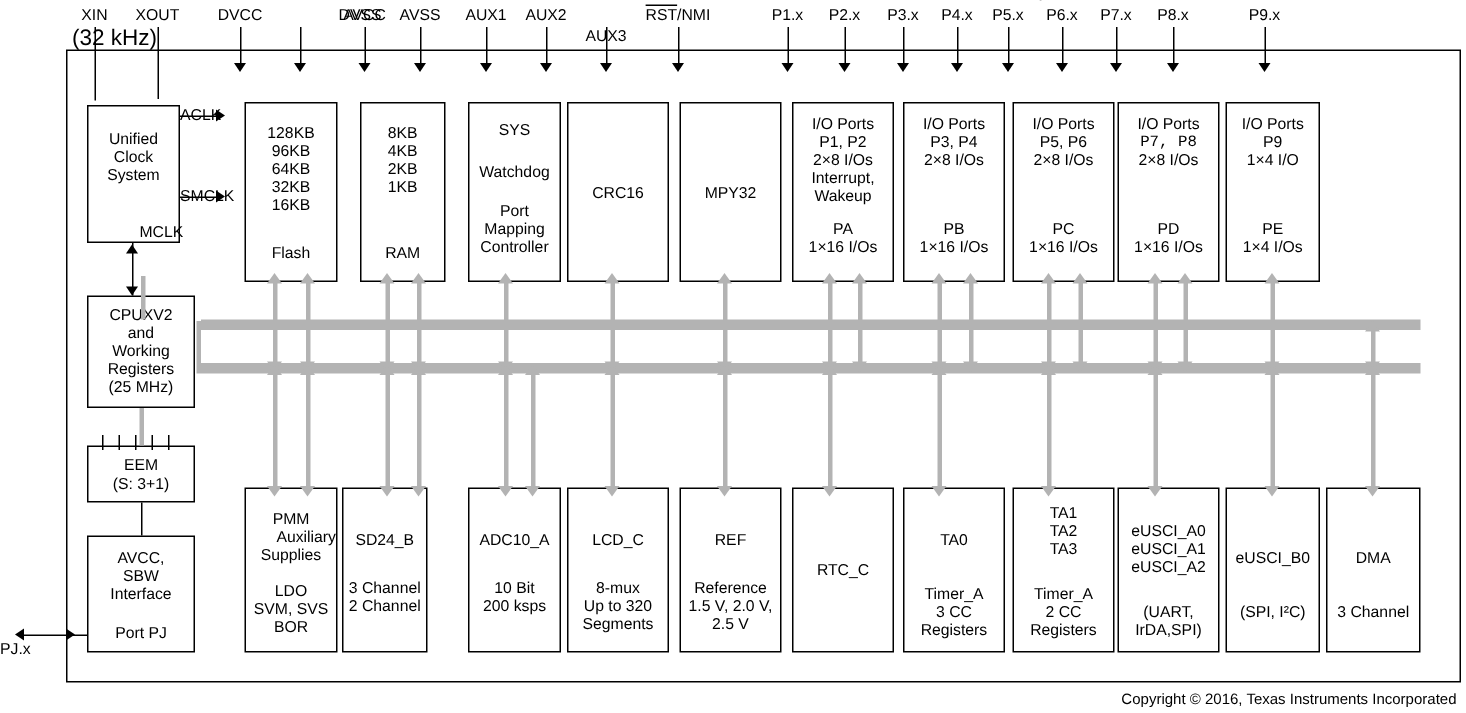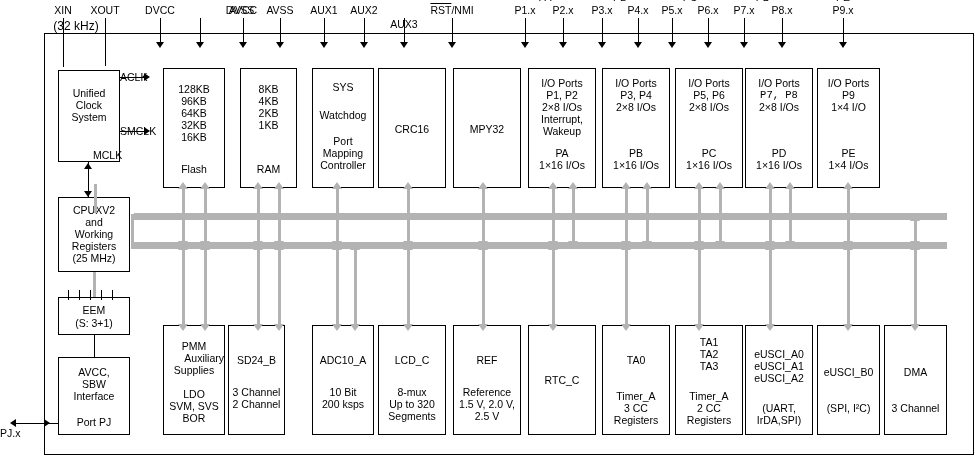--- a/index.html
+++ b/index.html
@@ -7,21 +7,21 @@
     width:977px;height:475px;
     background:#ffffff;
     font-family:"Liberation Sans", sans-serif;
     color:#000;
     position:relative;
     overflow:hidden;
   }
   .root{position:absolute;left:0;top:0;width:977px;height:475px;}
   .abs{position:absolute;}
   .lbl{font-size:10.5px;line-height:11px;text-align:center;white-space:nowrap;}
-  .lbl-sm{font-size:12px;line-height:10px;text-align:center;white-space:nowrap;}
+  .lbl-sm{font-size:15px;line-height:10px;text-align:center;white-space:nowrap;}
   .box{
     position:absolute;border:1.2px solid #000;background:#fff;
     box-sizing:border-box;
   }
   .boxtext{
     position:absolute;left:0;right:0;text-align:center;font-size:10.5px;line-height:12px;
   }
   .outer{
     position:absolute;border:1.4px solid #000;background:#fff;box-sizing:border-box;
   }
@@ -383,13 +383,14 @@
       <div class="garrow-u" style="left: 910px; top: 243px;"></div>
       <div class="garrow-d" style="left: 910px; top: 324px;"></div>
     </div>
 
   <div class="abs lbl" style="left:120px;top:72px;width:46px;text-align:left;">ACLK</div>
   <div class="abs lbl" style="left:120px;top:126px;width:50px;text-align:left;">SMCLK</div>
   <div class="abs lbl" style="left:93px;top:150px;width:40px;text-align:left;">MCLK</div>
 
   <div class="abs lbl" style="left:0px;top:428px;width:38px;text-align:left;">PJ.x</div>
 
+  <div class="copyright">Copyright © 2016, Texas Instruments Incorporated</div>
 </div>
 
 </body></html>

